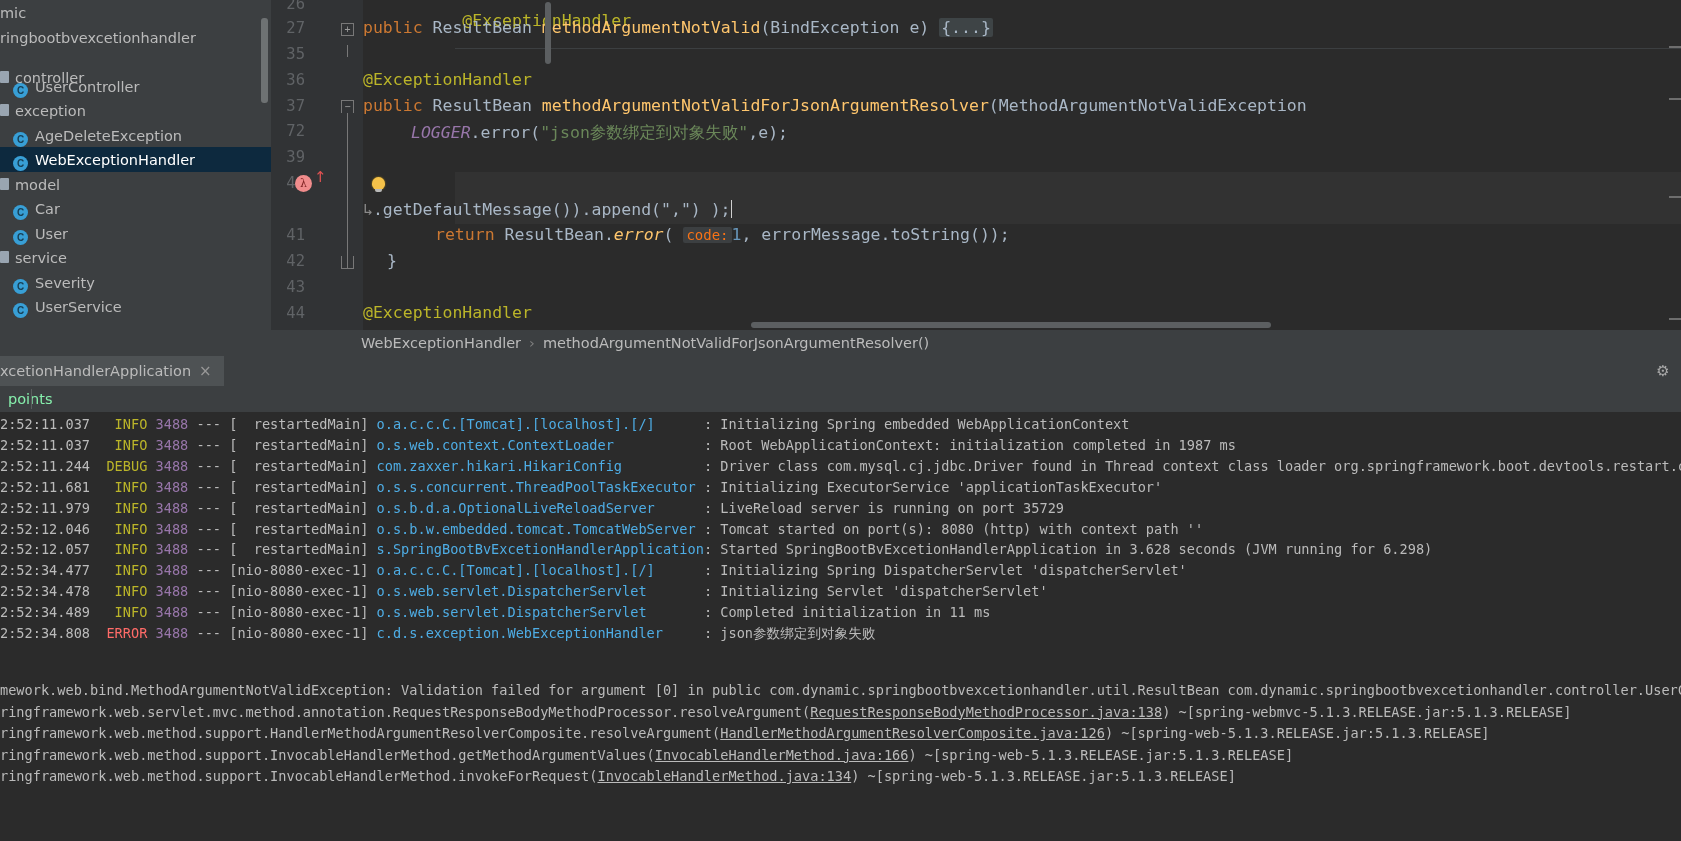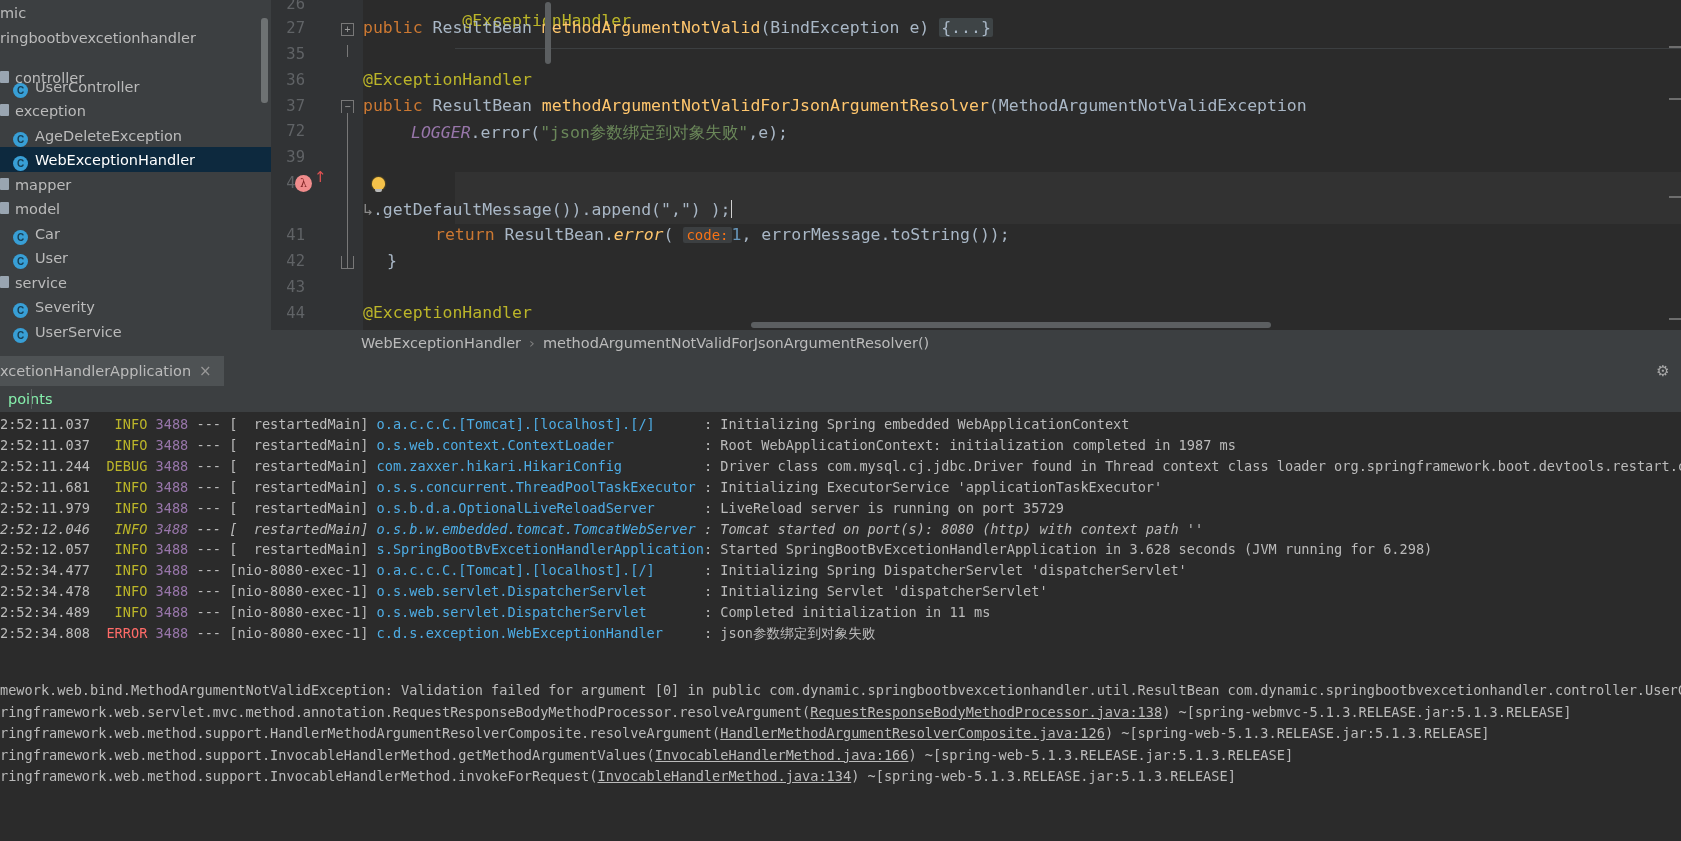--- a/index.html
+++ b/index.html
@@ -171,21 +171,20 @@
 
     <div class="project-tree">
       <div id="tree-rows">
           <div class="tree-row" style="top: 0px; padding-left: 0px;"><span class="lbl">mic</span></div>
           <div class="tree-row" style="top: 0px; padding-left: 0px;"><span class="lbl">ringbootbvexcetionhandler</span></div>
           <div class="tree-row" style="top: 16px; padding-left: 0px;"><span class="folder-mark"></span><span class="lbl">controller</span></div>
           <div class="tree-row" style="top: 0px; padding-left: 13px;"><span class="cls-ico">C</span><span class="lbl">UserController</span></div>
           <div class="tree-row" style="top: 0px; padding-left: 0px;"><span class="folder-mark"></span><span class="lbl">exception</span></div>
           <div class="tree-row" style="top: 0px; padding-left: 13px;"><span class="cls-ico">C</span><span class="lbl">AgeDeleteException</span></div>
           <div class="tree-row selected" style="top: 0px; padding-left: 13px;"><span class="cls-ico">C</span><span class="lbl">WebExceptionHandler</span></div>
-          <div class="tree-row" style="top: 0px; padding-left: 0px;"><span class="folder-mark"></span><span class="lbl">mapper</span></div>
           <div class="tree-row" style="top: 0px; padding-left: 0px;"><span class="folder-mark"></span><span class="lbl">model</span></div>
           <div class="tree-row" style="top: 0px; padding-left: 13px;"><span class="cls-ico">C</span><span class="lbl">Car</span></div>
           <div class="tree-row" style="top: 0px; padding-left: 13px;"><span class="cls-ico">C</span><span class="lbl">User</span></div>
           <div class="tree-row" style="top: 0px; padding-left: 0px;"><span class="folder-mark"></span><span class="lbl">service</span></div>
           <div class="tree-row" style="top: 0px; padding-left: 13px;"><span class="cls-ico">C</span><span class="lbl">Severity</span></div>
           <div class="tree-row" style="top: 0px; padding-left: 13px;"><span class="cls-ico">C</span><span class="lbl">UserService</span></div>
         </div>
       <div class="tree-scrollbar"></div>
     </div>
 
@@ -274,21 +273,21 @@
       <div class="subtab-divider"></div>
     </div>
 
     <div class="console">
       <div id="log-lines">
           <div class="log-line" style="top: 4px; left: 0px;"><span>2:52:11.037</span>  <span class="lv-INFO">&nbsp;INFO</span> <span class="pid">3488</span> <span>---</span> <span>[&nbsp;&nbsp;restartedMain]</span> <span class="logger">o.a.c.c.C.[Tomcat].[localhost].[/]&nbsp;&nbsp;&nbsp;&nbsp;&nbsp;&nbsp;</span><span>: Initializing Spring embedded WebApplicationContext</span></div>
           <div class="log-line" style="top: 24.9px; left: 0px;"><span>2:52:11.037</span>  <span class="lv-INFO">&nbsp;INFO</span> <span class="pid">3488</span> <span>---</span> <span>[&nbsp;&nbsp;restartedMain]</span> <span class="logger">o.s.web.context.ContextLoader&nbsp;&nbsp;&nbsp;&nbsp;&nbsp;&nbsp;&nbsp;&nbsp;&nbsp;&nbsp;&nbsp;</span><span>: Root WebApplicationContext: initialization completed in 1987 ms</span></div>
           <div class="log-line" style="top: 45.8px; left: 0px;"><span>2:52:11.244</span>  <span class="lv-DEBUG">DEBUG</span> <span class="pid">3488</span> <span>---</span> <span>[&nbsp;&nbsp;restartedMain]</span> <span class="logger">com.zaxxer.hikari.HikariConfig&nbsp;&nbsp;&nbsp;&nbsp;&nbsp;&nbsp;&nbsp;&nbsp;&nbsp;&nbsp;</span><span>: Driver class com.mysql.cj.jdbc.Driver found in Thread context class loader org.springframework.boot.devtools.restart.classl</span></div>
           <div class="log-line" style="top: 66.7px; left: 0px;"><span>2:52:11.681</span>  <span class="lv-INFO">&nbsp;INFO</span> <span class="pid">3488</span> <span>---</span> <span>[&nbsp;&nbsp;restartedMain]</span> <span class="logger">o.s.s.concurrent.ThreadPoolTaskExecutor&nbsp;</span><span>: Initializing ExecutorService 'applicationTaskExecutor'</span></div>
           <div class="log-line" style="top: 87.6px; left: 0px;"><span>2:52:11.979</span>  <span class="lv-INFO">&nbsp;INFO</span> <span class="pid">3488</span> <span>---</span> <span>[&nbsp;&nbsp;restartedMain]</span> <span class="logger">o.s.b.d.a.OptionalLiveReloadServer&nbsp;&nbsp;&nbsp;&nbsp;&nbsp;&nbsp;</span><span>: LiveReload server is running on port 35729</span></div>
-          <div class="log-line" style="top: 108.5px; left: 0px; font-style: italic;"><span>2:52:12.046</span>  <span class="lv-INFO">&nbsp;INFO</span> <span class="pid">3488</span> <span>---</span> <span>[&nbsp;&nbsp;restartedMain]</span> <span class="logger">o.s.b.w.embedded.tomcat.TomcatWebServer&nbsp;</span><span>: Tomcat started on port(s): 8080 (http) with context path ''</span></div>
+          <div class="log-line" style="top: 108.5px; left: 0px;"><span>2:52:12.046</span>  <span class="lv-INFO">&nbsp;INFO</span> <span class="pid">3488</span> <span>---</span> <span>[&nbsp;&nbsp;restartedMain]</span> <span class="logger">o.s.b.w.embedded.tomcat.TomcatWebServer&nbsp;</span><span>: Tomcat started on port(s): 8080 (http) with context path ''</span></div>
           <div class="log-line" style="top: 129.4px; left: 0px;"><span>2:52:12.057</span>  <span class="lv-INFO">&nbsp;INFO</span> <span class="pid">3488</span> <span>---</span> <span>[&nbsp;&nbsp;restartedMain]</span> <span class="logger">s.SpringBootBvExcetionHandlerApplication</span><span>: Started SpringBootBvExcetionHandlerApplication in 3.628 seconds (JVM running for 6.298)</span></div>
           <div class="log-line" style="top: 150.3px; left: 0px;"><span>2:52:34.477</span>  <span class="lv-INFO">&nbsp;INFO</span> <span class="pid">3488</span> <span>---</span> <span>[nio-8080-exec-1]</span> <span class="logger">o.a.c.c.C.[Tomcat].[localhost].[/]&nbsp;&nbsp;&nbsp;&nbsp;&nbsp;&nbsp;</span><span>: Initializing Spring DispatcherServlet 'dispatcherServlet'</span></div>
           <div class="log-line" style="top: 171.2px; left: 0px;"><span>2:52:34.478</span>  <span class="lv-INFO">&nbsp;INFO</span> <span class="pid">3488</span> <span>---</span> <span>[nio-8080-exec-1]</span> <span class="logger">o.s.web.servlet.DispatcherServlet&nbsp;&nbsp;&nbsp;&nbsp;&nbsp;&nbsp;&nbsp;</span><span>: Initializing Servlet 'dispatcherServlet'</span></div>
           <div class="log-line" style="top: 192.1px; left: 0px;"><span>2:52:34.489</span>  <span class="lv-INFO">&nbsp;INFO</span> <span class="pid">3488</span> <span>---</span> <span>[nio-8080-exec-1]</span> <span class="logger">o.s.web.servlet.DispatcherServlet&nbsp;&nbsp;&nbsp;&nbsp;&nbsp;&nbsp;&nbsp;</span><span>: Completed initialization in 11 ms</span></div>
           <div class="log-line" style="top: 213px; left: 0px;"><span>2:52:34.808</span>  <span class="lv-ERROR">ERROR</span> <span class="pid">3488</span> <span>---</span> <span>[nio-8080-exec-1]</span> <span class="logger">c.d.s.exception.WebExceptionHandler&nbsp;&nbsp;&nbsp;&nbsp;&nbsp;</span><span>: json参数绑定到对象失败</span></div>
         </div>
       <div id="stack-lines">
           <div class="log-line" style="top: 270px; left: 0px;"><span>mework.web.bind.MethodArgumentNotValidException: Validation failed for argument [0] in public com.dynamic.springbootbvexcetionhandler.util.ResultBean com.dynamic.springbootbvexcetionhandler.controller.UserContr</span></div>
           <div class="log-line" style="top: 291.5px; left: 0px;"><span>ringframework.web.servlet.mvc.method.annotation.RequestResponseBodyMethodProcessor.resolveArgument(</span><span class="st-link">RequestResponseBodyMethodProcessor.java:138</span><span>) ~[spring-webmvc-5.1.3.RELEASE.jar:5.1.3.RELEASE]</span></div>
           <div class="log-line" style="top: 313px; left: 0px;"><span>ringframework.web.method.support.HandlerMethodArgumentResolverComposite.resolveArgument(</span><span class="st-link">HandlerMethodArgumentResolverComposite.java:126</span><span>) ~[spring-web-5.1.3.RELEASE.jar:5.1.3.RELEASE]</span></div>

